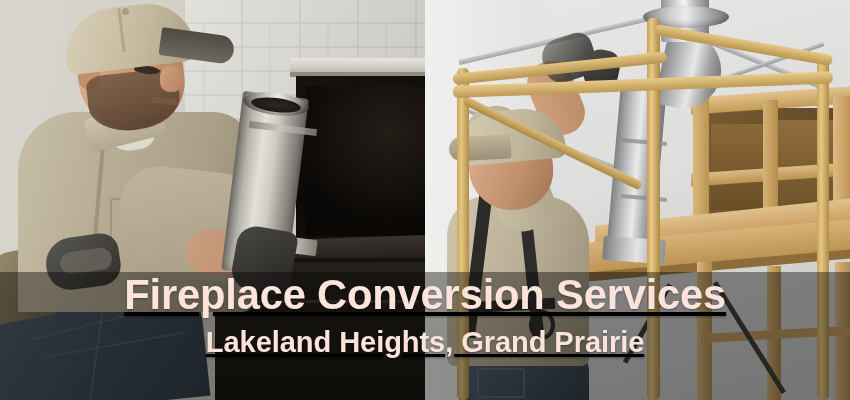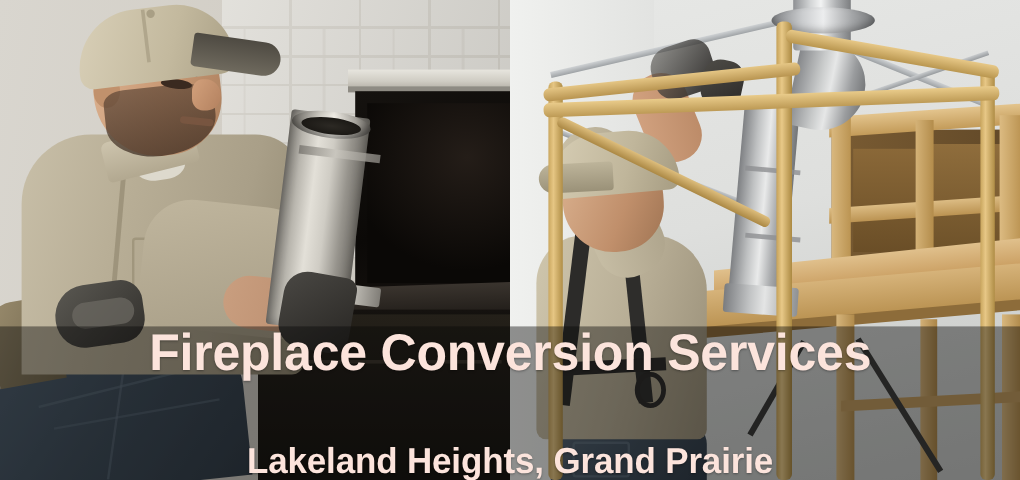--- a/index.html
+++ b/index.html
@@ -280,21 +280,21 @@
   .r-jeans2{position:absolute;left:34px;top:352px;width:130px;height:48px;
      background:linear-gradient(130deg,#536373,#3c4a57 60%,#2e3945);
      border-radius:14px 18px 0 0;}
   .r-jeans2-pk{position:absolute;left:52px;top:368px;width:44px;height:26px;
      border:2px solid #66768499;border-radius:3px;}
 
   
   .overlay{position:absolute;left:0;top:272px;width:850px;height:128px;
      background:rgba(8,7,6,.42);}
   .text-wrap{position:absolute;left:0;top:272px;width:850px;height:128px;
-     display:flex;flex-direction:column;align-items:center;justify-content:space-between;}
+     display:flex;flex-direction:column;align-items:center;justify-content:flex-start;text-decoration:underline;}
   .title{
      font-size:43px;line-height:1.04;font-weight:bold;
      letter-spacing:-.2px;color:#fce4dc;white-space:nowrap;
      font-stretch:condensed;transform:scaleX(.97);
      text-shadow:0 1px 2px rgba(0,0,0,.35);}
   .subtitle{
      margin-top:9px;font-size:30px;line-height:1.05;font-weight:bold;
      letter-spacing:-.1px;color:#fce4dc;white-space:nowrap;
      font-stretch:condensed;transform:scaleX(.97);
      text-shadow:0 1px 2px rgba(0,0,0,.35);}

